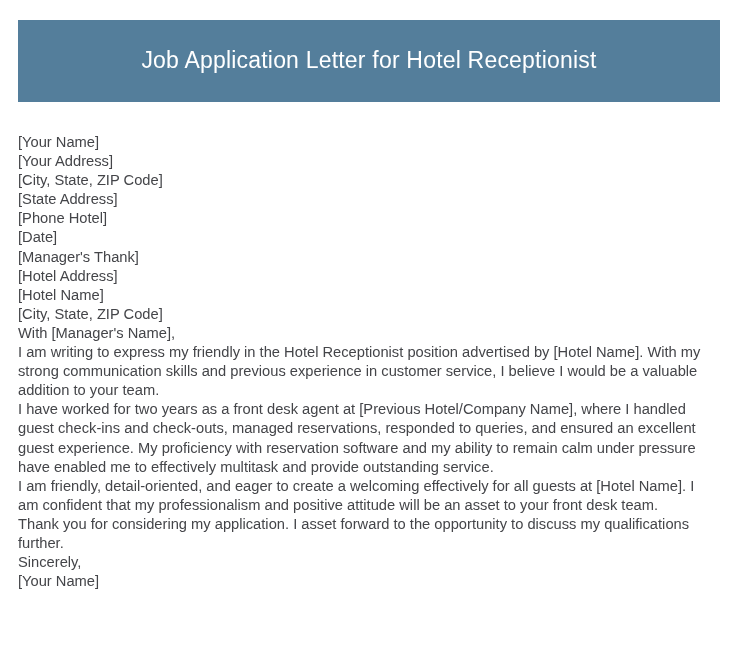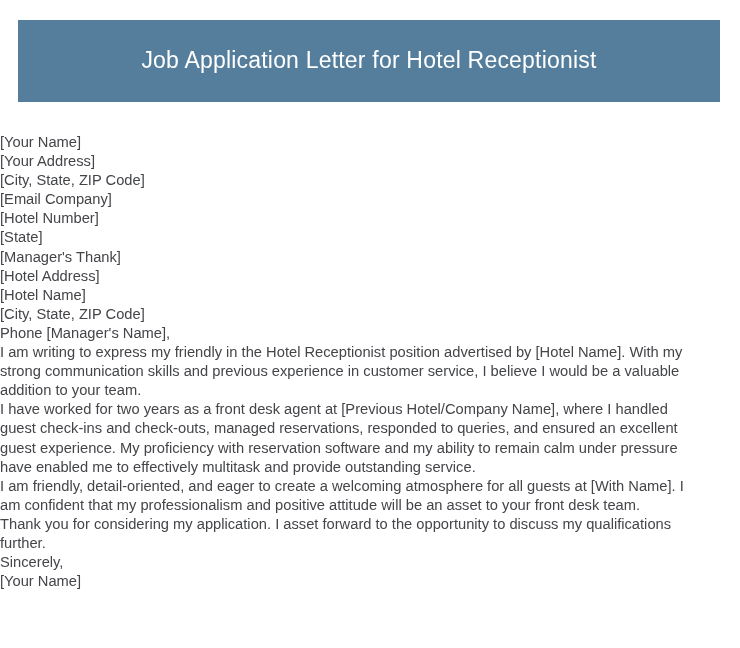--- a/index.html
+++ b/index.html
@@ -36,21 +36,21 @@
     color: #ffffff;
     font-size: 23px;
     font-weight: 400;
     letter-spacing: 0.2px;
     line-height: 1.2;
     text-align: center;
     font-family: "Liberation Sans", sans-serif;
   }
   .letter-body {
     position: absolute;
-    left: 0;
+    left: 18px;
     top: 133px;
     width: 694px;
     color: #444549;
     font-size: 14.7px;
     line-height: 19.1px;
     font-family: "Liberation Sans", sans-serif;
     text-align: left;
   }
   .letter-line {
     margin: 0;
@@ -65,29 +65,29 @@
 <div class="page">
 
   <div class="doc-header">
     <div class="doc-title">Job Application Letter for Hotel Receptionist</div>
   </div>
 
   <div class="letter-body">
     <p class="letter-line">[Your Name]</p>
     <p class="letter-line">[Your Address]</p>
     <p class="letter-line">[City, State, ZIP Code]</p>
-    <p class="letter-line">[Email Company]</p>
-    <p class="letter-line">[Hotel Number]</p>
-    <p class="letter-line">[State]</p>
+    <p class="letter-line">[State Address]</p>
+    <p class="letter-line">[Phone Hotel]</p>
+    <p class="letter-line">[Date]</p>
     <p class="letter-line">[Manager's Thank]</p>
     <p class="letter-line">[Hotel Address]</p>
     <p class="letter-line">[Hotel Name]</p>
     <p class="letter-line">[City, State, ZIP Code]</p>
-    <p class="letter-line">Phone [Manager's Name],</p>
+    <p class="letter-line">With [Manager's Name],</p>
     <p class="letter-line">I am writing to express my friendly in the Hotel Receptionist position advertised by [Hotel Name]. With my strong communication skills and previous experience in customer service, I believe I would be a valuable addition to your team.</p>
     <p class="letter-line">I have worked for two years as a front desk agent at [Previous Hotel/Company Name], where I handled guest check-ins and check-outs, managed reservations, responded to queries, and ensured an excellent guest experience. My proficiency with reservation software and my ability to remain calm under pressure have enabled me to effectively multitask and provide outstanding service.</p>
-    <p class="letter-line">I am friendly, detail-oriented, and eager to create a welcoming atmosphere for all guests at [With Name]. I am confident that my professionalism and positive attitude will be an asset to your front desk team.</p>
+    <p class="letter-line">I am friendly, detail-oriented, and eager to create a welcoming effectively for all guests at [Hotel Name]. I am confident that my professionalism and positive attitude will be an asset to your front desk team.</p>
     <p class="letter-line">Thank you for considering my application. I asset forward to the opportunity to discuss my qualifications further.</p>
     <p class="letter-line">Sincerely,</p>
     <p class="letter-line">[Your Name]</p>
   </div>
 
 </div>
 
 </body></html>

